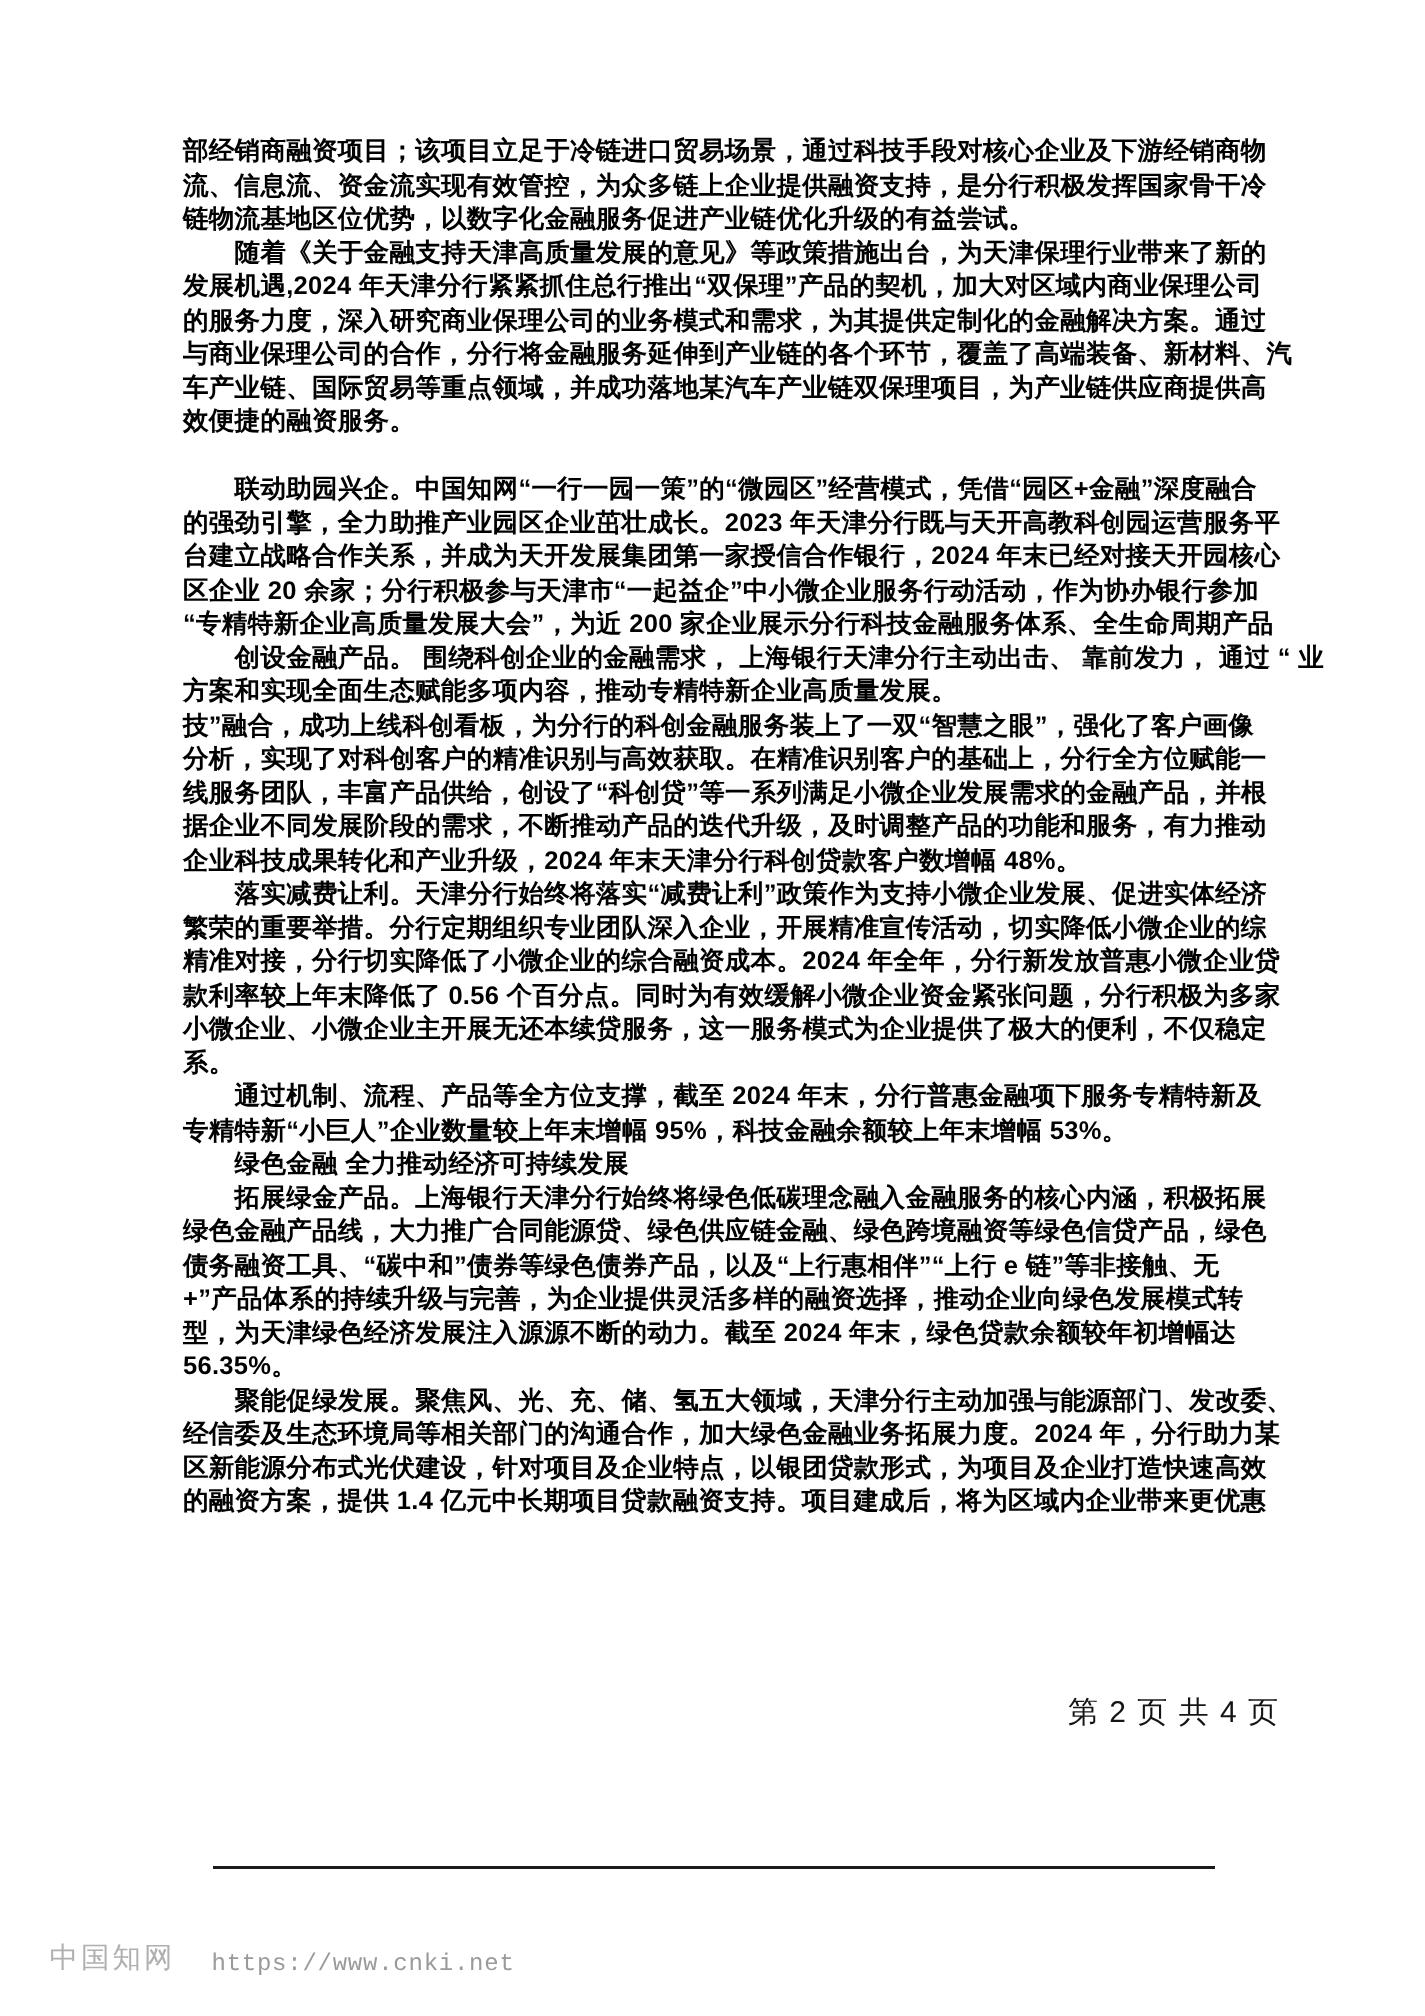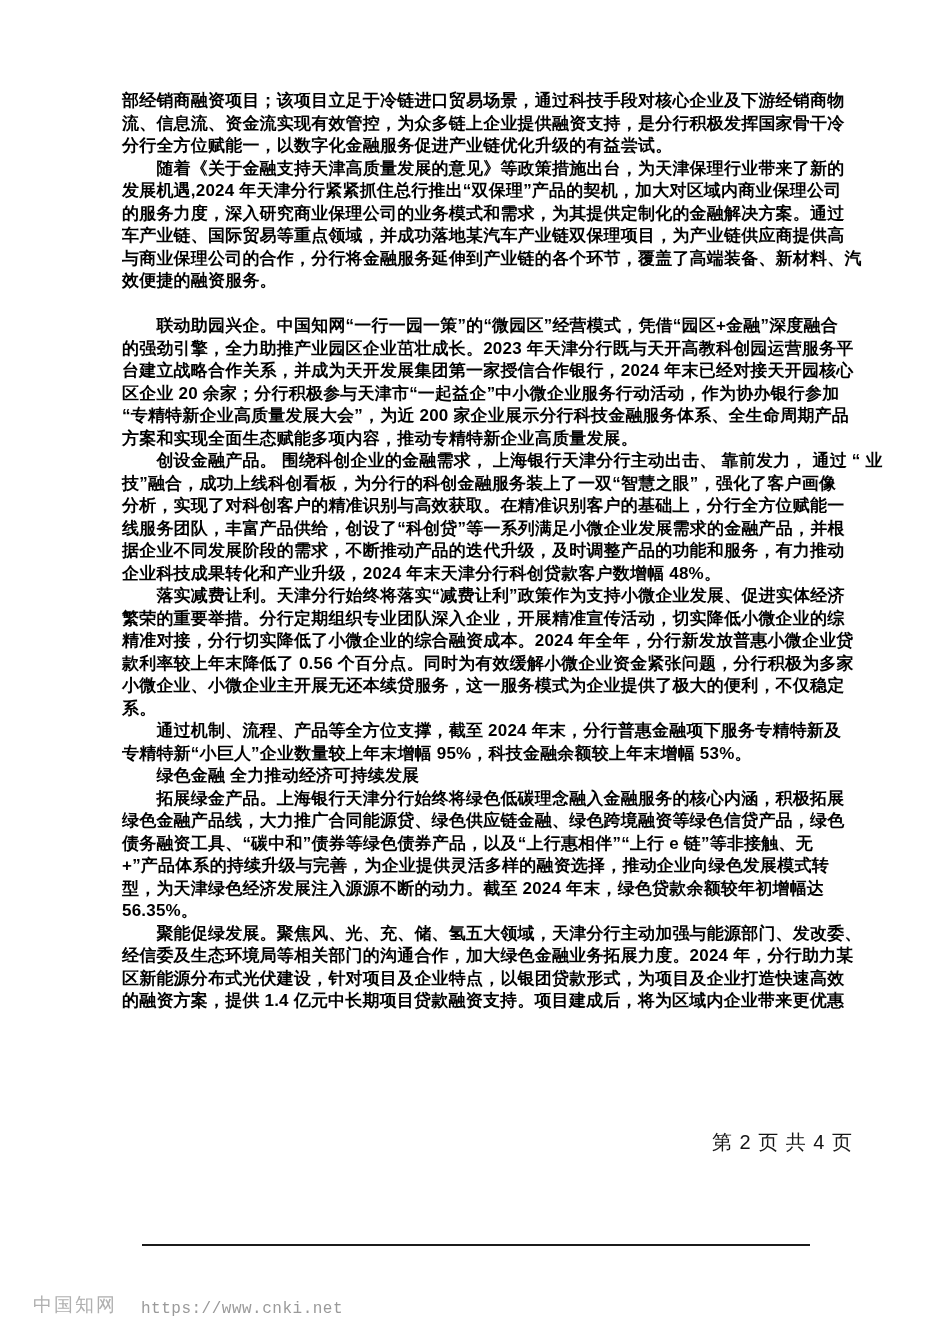--- a/index.html
+++ b/index.html
@@ -70,35 +70,35 @@
   }
 </style>
 </head>
 <body>
 
 <div class="page">
 
   <div class="doc-body">
       <div class="line">部经销商融资项目；该项目立足于冷链进口贸易场景，通过科技手段对核心企业及下游经销商物</div>
       <div class="line">流、信息流、资金流实现有效管控，为众多链上企业提供融资支持，是分行积极发挥国家骨干冷</div>
-      <div class="line">分行全方位赋能一，以数字化金融服务促进产业链优化升级的有益尝试。</div>
+      <div class="line">链物流基地区位优势，以数字化金融服务促进产业链优化升级的有益尝试。</div>
       <div class="line">　　随着《关于金融支持天津高质量发展的意见》等政策措施出台，为天津保理行业带来了新的</div>
       <div class="line">发展机遇,2024 年天津分行紧紧抓住总行推出“双保理”产品的契机，加大对区域内商业保理公司</div>
       <div class="line">的服务力度，深入研究商业保理公司的业务模式和需求，为其提供定制化的金融解决方案。通过</div>
+      <div class="line">与商业保理公司的合作，分行将金融服务延伸到产业链的各个环节，覆盖了高端装备、新材料、汽</div>
       <div class="line">车产业链、国际贸易等重点领域，并成功落地某汽车产业链双保理项目，为产业链供应商提供高</div>
-      <div class="line">与商业保理公司的合作，分行将金融服务延伸到产业链的各个环节，覆盖了高端装备、新材料、汽</div>
       <div class="line">效便捷的融资服务。</div>
       <div class="line">&nbsp;</div>
       <div class="line">　　联动助园兴企。中国知网“一行一园一策”的“微园区”经营模式，凭借“园区+金融”深度融合</div>
       <div class="line">的强劲引擎，全力助推产业园区企业茁壮成长。2023 年天津分行既与天开高教科创园运营服务平</div>
       <div class="line">台建立战略合作关系，并成为天开发展集团第一家授信合作银行，2024 年末已经对接天开园核心</div>
       <div class="line">区企业 20 余家；分行积极参与天津市“一起益企”中小微企业服务行动活动，作为协办银行参加</div>
       <div class="line">“专精特新企业高质量发展大会”，为近 200 家企业展示分行科技金融服务体系、全生命周期产品</div>
+      <div class="line">　　创设金融产品。 围绕科创企业的金融需求， 上海银行天津分行主动出击、 靠前发力， 通过 “ 业</div>
       <div class="line">方案和实现全面生态赋能多项内容，推动专精特新企业高质量发展。</div>
-      <div class="line">　　创设金融产品。 围绕科创企业的金融需求， 上海银行天津分行主动出击、 靠前发力， 通过 “ 业</div>
       <div class="line">技”融合，成功上线科创看板，为分行的科创金融服务装上了一双“智慧之眼”，强化了客户画像</div>
       <div class="line">分析，实现了对科创客户的精准识别与高效获取。在精准识别客户的基础上，分行全方位赋能一</div>
       <div class="line">线服务团队，丰富产品供给，创设了“科创贷”等一系列满足小微企业发展需求的金融产品，并根</div>
       <div class="line">据企业不同发展阶段的需求，不断推动产品的迭代升级，及时调整产品的功能和服务，有力推动</div>
       <div class="line">企业科技成果转化和产业升级，2024 年末天津分行科创贷款客户数增幅 48%。</div>
       <div class="line">　　落实减费让利。天津分行始终将落实“减费让利”政策作为支持小微企业发展、促进实体经济</div>
       <div class="line">繁荣的重要举措。分行定期组织专业团队深入企业，开展精准宣传活动，切实降低小微企业的综</div>
       <div class="line">精准对接，分行切实降低了小微企业的综合融资成本。2024 年全年，分行新发放普惠小微企业贷</div>
       <div class="line">款利率较上年末降低了 0.56 个百分点。同时为有效缓解小微企业资金紧张问题，分行积极为多家</div>
       <div class="line">小微企业、小微企业主开展无还本续贷服务，这一服务模式为企业提供了极大的便利，不仅稳定</div>

